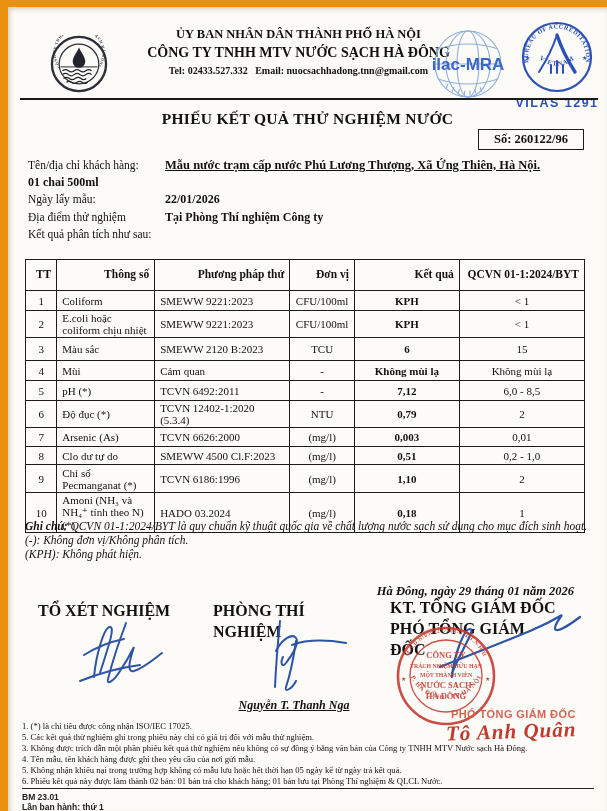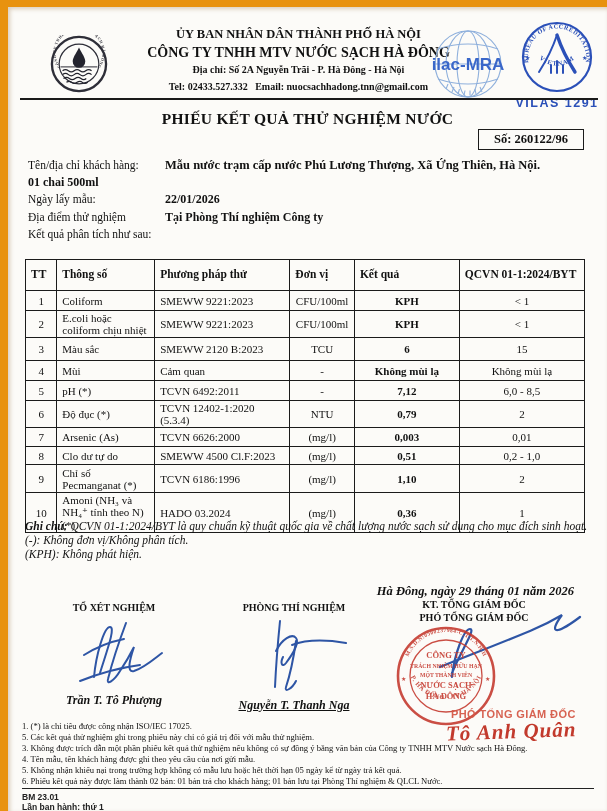--- a/index.html
+++ b/index.html
@@ -28,45 +28,45 @@
   
   .doc-title{left:0;top:103px;width:599px;text-align:center;font-size:15.5px;font-weight:bold;letter-spacing:.3px;}
   .doc-no{left:470px;top:122px;width:104px;height:19px;border:1.6px solid #1b1b1b;
     font-size:12.5px;font-weight:bold;text-align:center;line-height:19px;}
 
   
   .info{left:20px;top:150px;width:566px;}
   .info-row{display:flex;line-height:17.2px;}
   .info-label{width:137px;font-size:11.5px;flex:none;}
   .info-value{font-size:12px;font-weight:bold;}
-  .info-row:first-child .info-value{font-size:12.5px;}
+  .info-row:first-child .info-value{font-size:12.5px;text-decoration:underline;}
 
   
   table.results{left:17px;top:252px;position:absolute;border-collapse:collapse;width:560px;table-layout:fixed;}
   table.results th,table.results td{border:1.2px solid #1b1b1b;padding:1px 5px;font-size:11px;}
-  table.results th{font-weight:bold;text-align:left;font-size:11.5px;line-height:1.15;height:28px;}
+  table.results th{font-weight:bold;text-align:right;font-size:11.5px;line-height:1.15;height:28px;}
   table.results td{vertical-align:middle;}
   col.c0{width:31px}col.c1{width:97px}col.c2{width:134px}col.c3{width:64px}col.c4{width:104px}col.c5{width:124px}
   table.results td:nth-child(1){text-align:center;}
   table.results td:nth-child(2),table.results td:nth-child(3){text-align:left;}
   table.results td:nth-child(4),table.results td:nth-child(6){text-align:center;}
   table.results td:nth-child(5){text-align:center;font-weight:bold;}
   tbody tr:nth-child(1){height:20px}tbody tr:nth-child(2){height:25px}
   tbody tr:nth-child(3){height:23px}tbody tr:nth-child(4){height:20px}
   tbody tr:nth-child(5){height:20px}tbody tr:nth-child(6){height:19px}
   tbody tr:nth-child(7){height:19px}tbody tr:nth-child(8){height:18px}
   tbody tr:nth-child(9){height:28px}tbody tr:nth-child(10){height:36px}
 
   
   .notes{left:17px;top:513px;width:570px;font-style:italic;font-size:11.5px;line-height:13.8px;}
   .notes .lead{font-weight:bold;}
 
   
   .dateline{left:350px;top:577px;width:235px;text-align:center;font-size:12.5px;font-weight:bold;font-style:italic;}
-  .sig-title{font-size:10px;font-weight:bold;text-align:center;line-height:1.3;}
+  .sig-title{font-size:16px;font-weight:bold;line-height:1.3;}
   .sig1-t{left:30px;top:594px;width:152px;}
   .sig2-t{left:205px;top:594px;width:162px;}
   .sig3-t{left:382px;top:591px;width:168px;}
   .sig-name{font-size:12px;font-weight:bold;font-style:italic;text-align:center;}
   .name1{left:30px;top:686px;width:152px;}
   .name2{left:205px;top:691px;width:162px;text-decoration:underline;}
   .sigsvg{overflow:visible;}
 
   
   .seal{left:387px;top:618px;opacity:.88;}
@@ -101,24 +101,20 @@
       <path d="M13 37 q3 -2.4 6 0 t6 0 t6 0 t6 0 t6 0"></path>
       <path d="M13 41 q3 -2.4 6 0 t6 0 t6 0 t6 0 t6 0"></path>
       <path d="M14 45 q3 -2.4 6 0 t6 0 t6 0 t5.5 0"></path>
       <path d="M17 49 q3 -2.2 5.5 0 t5.5 0 t5.5 0 t5.5 0"></path>
     </g>
   </svg>
 
   <div class="abs hdr-center">
     <div class="org1">ỦY BAN NHÂN DÂN THÀNH PHỐ HÀ NỘI</div>
     <div class="org2">CÔNG TY TNHH MTV NƯỚC SẠCH HÀ ĐÔNG</div>
-    <div class="addr">
-      <span>Địa chỉ:</span>
-      <span>Số 2A Nguyễn Trãi - P. Hà Đông - Hà Nội</span>
-    </div>
     <div class="telline">
       <span>Tel:</span>
       <span>02433.527.332</span>&nbsp;&nbsp;
       <span>Email:</span>
       <span class="email-u">nuocsachhadong.tnn@gmail.com</span>
     </div>
   </div>
 
   <svg class="abs" style="left:418px;top:20px" width="84" height="74" viewBox="0 0 84 74">
     <g stroke="#8FB0DC" stroke-width="1.1" fill="none">
@@ -272,21 +268,21 @@
           <td>TCVN 6186:1996</td>
           <td>(mg/l)</td>
           <td>1,10</td>
           <td>2</td>
         </tr>
         <tr>
           <td>10</td>
           <td>Amoni (NH₃ và NH₄⁺ tính theo N) (*)</td>
           <td>HADO 03.2024</td>
           <td>(mg/l)</td>
-          <td>0,36</td>
+          <td>0,18</td>
           <td>1</td>
         </tr>
       </tbody>
   </table>
 
   <div class="abs notes">
     <div>
       <span class="lead">Ghi chú:</span><span> QCVN 01-1:2024/BYT là quy chuẩn kỹ thuật quốc gia về chất lượng nước sạch sử dụng cho mục đích sinh hoạt.</span>
     </div>
     <div>(-): Không đơn vị/Không phân tích.</div>
@@ -317,21 +313,20 @@
       <path d="M46 32 C 62 26 82 27 100 30"></path>
     </g>
   </svg>
   <svg class="abs sigsvg" style="left:402px;top:596px" width="180" height="88" viewBox="0 0 180 88">
     <g stroke="#2E55A5" stroke-width="2.2" fill="none" stroke-linecap="round">
       <path d="M42 70 C 52 46 66 26 60 26 C 54 26 44 52 42 74"></path>
       <path d="M30 64 C 60 52 96 38 120 28 C 132 23 142 18 152 12 C 146 20 142 28 148 27 C 154 26 162 20 170 14"></path>
     </g>
   </svg>
 
-  <div class="abs sig-name name1">Trần T. Tô Phượng</div>
   <div class="abs sig-name name2">Nguyễn T. Thanh Nga</div>
 
   <svg class="abs seal" width="102" height="102" viewBox="0 0 102 102">
     <circle cx="51" cy="51" r="48" fill="none" stroke="#C4372C" stroke-width="2.6"></circle>
     <circle cx="51" cy="51" r="36" fill="none" stroke="#C4372C" stroke-width="1.3"></circle>
     <defs>
       <path id="sealtop" d="M 11,57 A 41,41 0 1 1 91,57"></path>
       <path id="sealbot" d="M 13,44 A 39,39 0 0 0 89,44"></path>
     </defs>
     <text font-size="5.6" fill="#C4372C" font-weight="bold" letter-spacing=".4">

